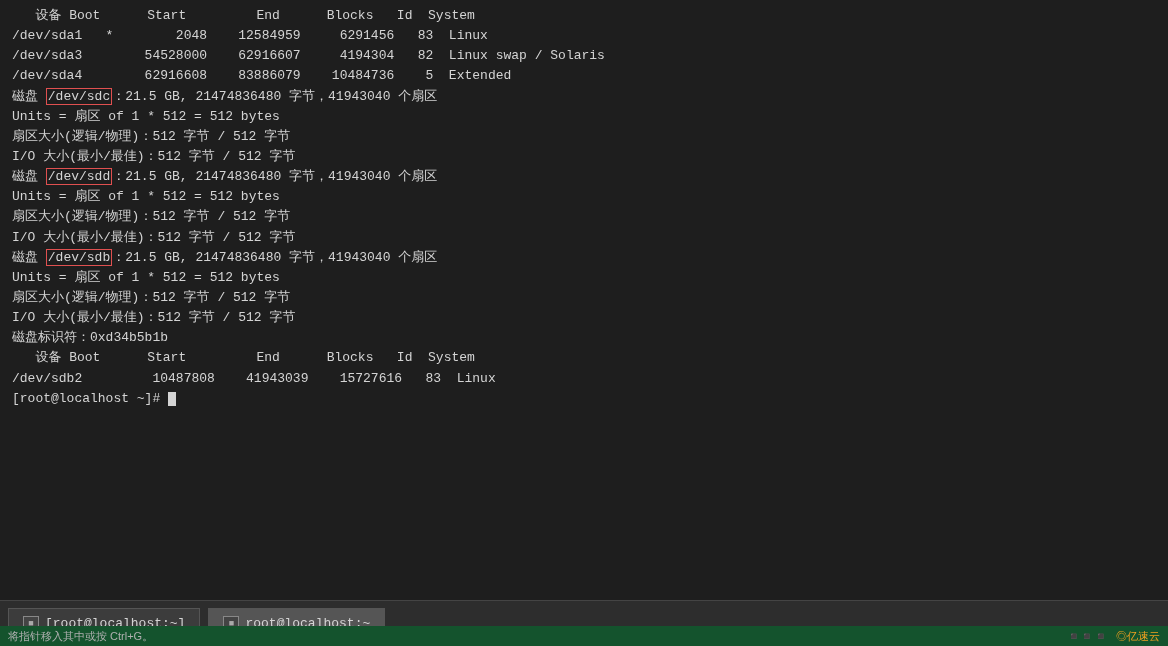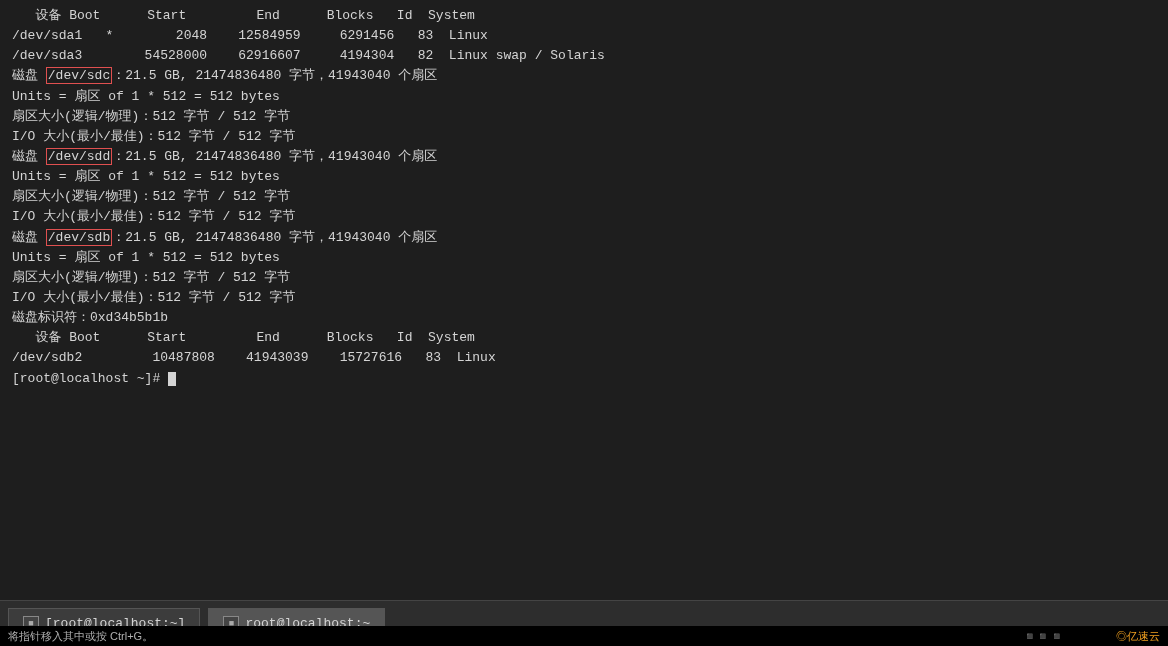--- a/index.html
+++ b/index.html
@@ -67,57 +67,57 @@
     }
     .taskbar-item.active {
       background: #555;
       border-bottom-color: #555;
     }
     .status-bar {
       position: absolute;
       bottom: 0;
       width: 100%;
       height: 20px;
-      background: #000000;
+      background: #14532d;
       display: flex;
       align-items: center;
       padding: 0 8px;
       font-size: 11px;
       color: #b0b0b0;
       font-family: 'Microsoft YaHei', sans-serif;
     }
     .status-right {
       margin-left: auto;
       display: flex;
       align-items: center;
       gap: 8px;
     }
     .yiyun-logo {
       color: #f0a020;
       font-size: 11px;
-      margin-left: 44px;
     }
     .cursor {
       display: inline-block;
       width: 8px;
       height: 14px;
       background: #d4d4d4;
       vertical-align: text-bottom;
     }
     .bottom-bar {
       height: 46px;
     }
   </style>
 </head>
 <body>
 
 <div class="terminal-window">
     <span class="line">   设备 Boot      Start         End      Blocks   Id  System</span>
     <span class="line">/dev/sda1   *        2048    12584959     6291456   83  Linux</span>
     <span class="line">/dev/sda3        54528000    62916607     4194304   82  Linux swap / Solaris</span>
+    <span class="line">/dev/sda4        62916608    83886079    10484736    5  Extended</span>
     <span class="line"></span>
     <span class="line">磁盘 <span class="highlight-box">/dev/sdc</span>：21.5 GB, 21474836480 字节，41943040 个扇区</span>
     <span class="line">Units = 扇区 of 1 * 512 = 512 bytes</span>
     <span class="line">扇区大小(逻辑/物理)：512 字节 / 512 字节</span>
     <span class="line">I/O 大小(最小/最佳)：512 字节 / 512 字节</span>
     <span class="line"></span>
     <span class="line">磁盘 <span class="highlight-box">/dev/sdd</span>：21.5 GB, 21474836480 字节，41943040 个扇区</span>
     <span class="line">Units = 扇区 of 1 * 512 = 512 bytes</span>
     <span class="line">扇区大小(逻辑/物理)：512 字节 / 512 字节</span>
     <span class="line">I/O 大小(最小/最佳)：512 字节 / 512 字节</span>

